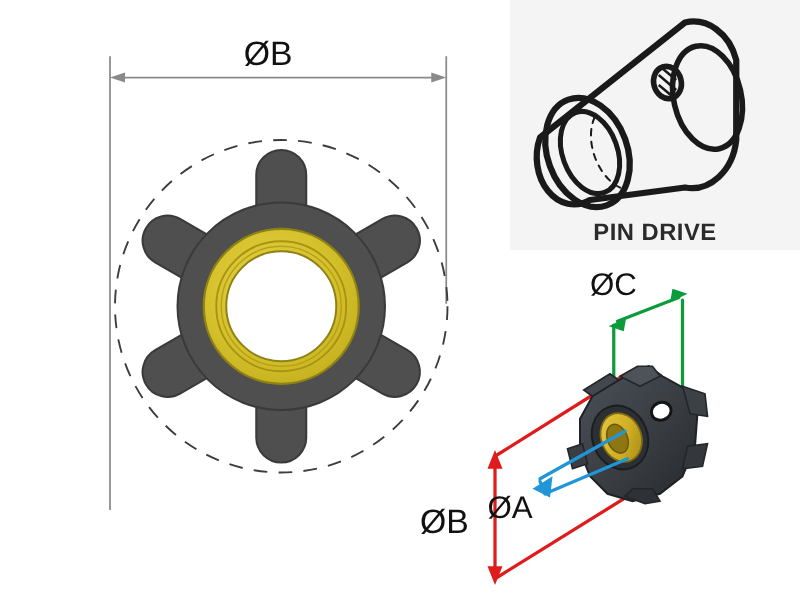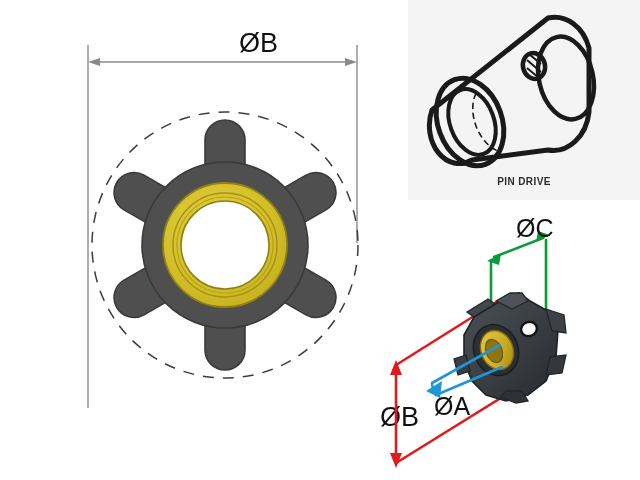--- a/index.html
+++ b/index.html
@@ -28,21 +28,20 @@
   #front-view-svg { display: block; }
 
   
   .dim-label {
     position: absolute;
     font-family: "Liberation Sans", sans-serif;
     font-weight: 400;
     color: #111111;
     white-space: nowrap;
     letter-spacing: 0px;
-    margin-left: 44px;
   }
   #label-ob-top {
     left: 195px; top: 30px;
     font-size: 27px;
     line-height: 1;
   }
   #label-ob-bottom {
     left: 336px; top: 404px;
     font-size: 27px;
     line-height: 1;
@@ -65,21 +64,21 @@
     background: #f4f4f4;
   }
   #pin-drive-svg { display: block; }
   #pin-drive-caption {
     position: absolute;
     left: 408px; top: 176px;
     width: 232px;
     text-align: center;
     font-family: "Liberation Sans", sans-serif;
     font-weight: bold;
-    font-size: 10px;
+    font-size: 19px;
     letter-spacing: 0.4px;
     color: #2b2b2b;
   }
 
   
   #iso-view-panel {
     left: 370px; top: 205px;
     width: 270px; height: 275px;
   }
   #iso-view-svg { display: block; }

